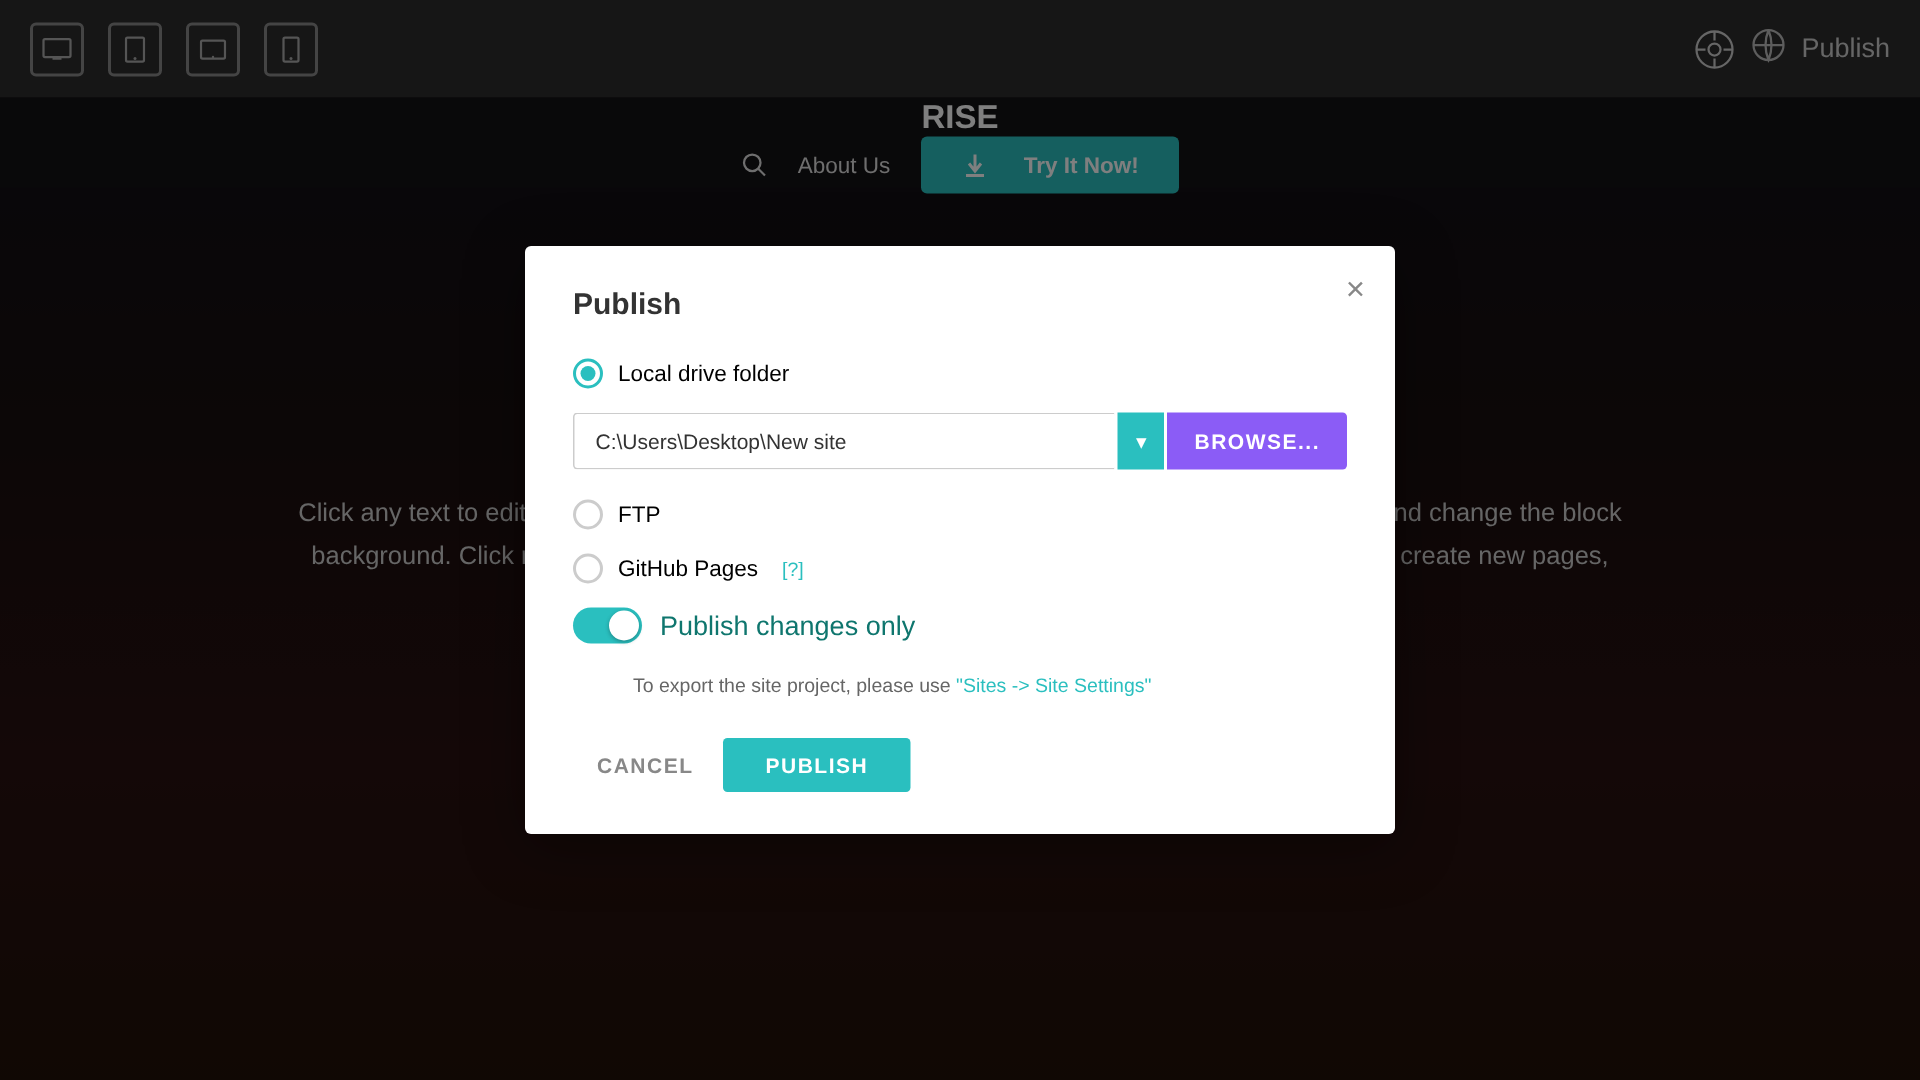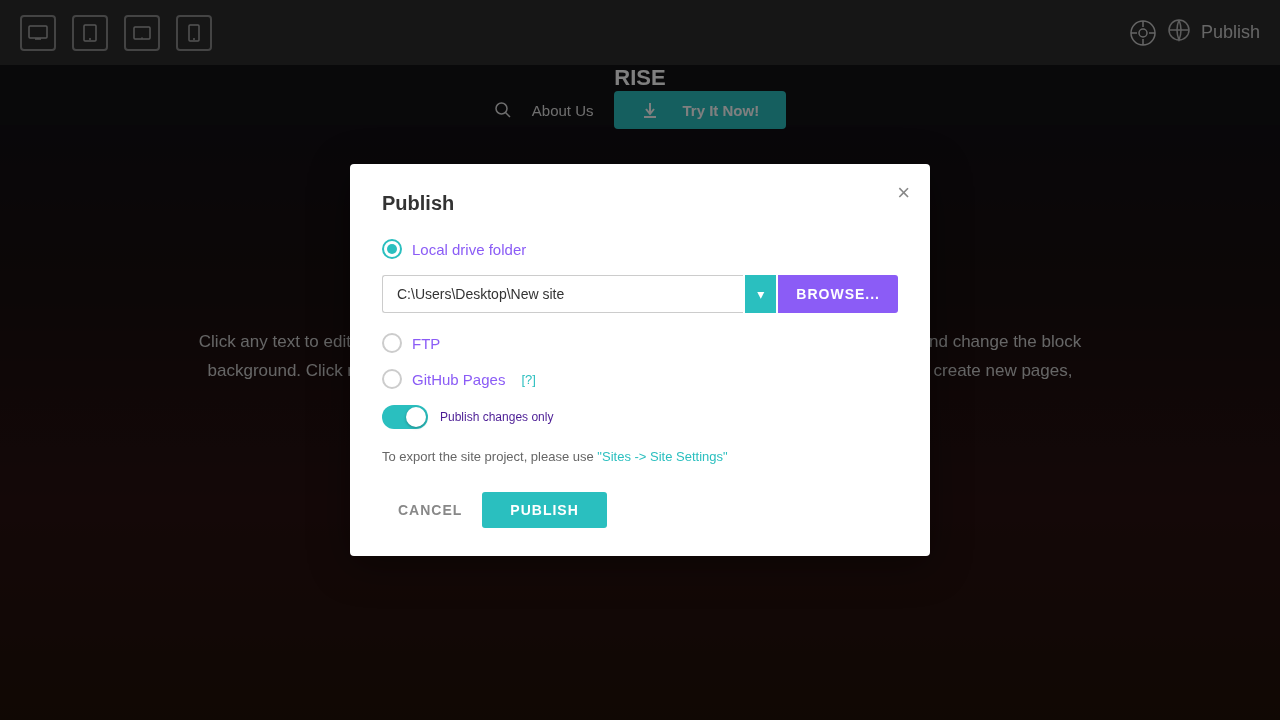--- a/index.html
+++ b/index.html
@@ -93,21 +93,21 @@
     }
     .radio-item {
       display: flex; align-items: center; gap: 10px; margin-bottom: 16px; cursor: pointer;
     }
     .radio-circle {
       width: 20px; height: 20px; border-radius: 50%; border: 2px solid #ccc;
       display: flex; align-items: center; justify-content: center; flex-shrink: 0;
     }
     .radio-circle.selected { border-color: #2abfbf; }
     .radio-dot { width: 10px; height: 10px; border-radius: 50%; background: #2abfbf; }
-    .radio-label { font-size: 15px; color: #8b5cf6; }
+    .radio-label { font-size: 15px; color: #000000; }
 
     
     .path-row { display: flex; gap: 2px; margin-top: 8px; margin-bottom: 20px; }
     .path-input {
       flex: 1; border: 1px solid #ccc; border-right: none; border-radius: 3px 0 0 3px;
       padding: 10px 14px; font-size: 14px; color: #333; outline: none;
     }
     .path-dropdown {
       background: #2abfbf; border: none; padding: 0 12px; cursor: pointer;
       display: flex; align-items: center; color: #fff; font-size: 14px;
@@ -121,24 +121,24 @@
     .toggle-row { display: flex; align-items: center; gap: 12px; margin-bottom: 20px; }
     .toggle-track {
       width: 46px; height: 24px; border-radius: 12px; background: #2abfbf;
       position: relative; cursor: pointer;
     }
     .toggle-thumb {
       width: 20px; height: 20px; border-radius: 50%; background: #fff;
       position: absolute; top: 2px; right: 2px;
       box-shadow: 0 1px 3px rgba(0,0,0,0.3);
     }
-    .toggle-label { font-size: 12px; color: #4c1d95; }
-
-    
-    .export-note { font-size: 13px; color: #666; margin-bottom: 28px; }
+    .toggle-label { font-size: 18px; color: #0f766e; }
+
+    
+    .export-note { font-size: 13px; color: #666; margin-bottom: 28px; margin-left: 40px; }
     .export-link { color: #2abfbf; text-decoration: none; }
 
     
     .dialog-footer { display: flex; justify-content: flex-start; gap: 4px; }
     .cancel-btn {
       background: none; border: none; color: #888; font-size: 14px;
       font-weight: bold; letter-spacing: 1px; cursor: pointer; padding: 10px 16px;
     }
     .publish-dialog-btn {
       background: #2abfbf; color: #fff; border: none; border-radius: 3px;

